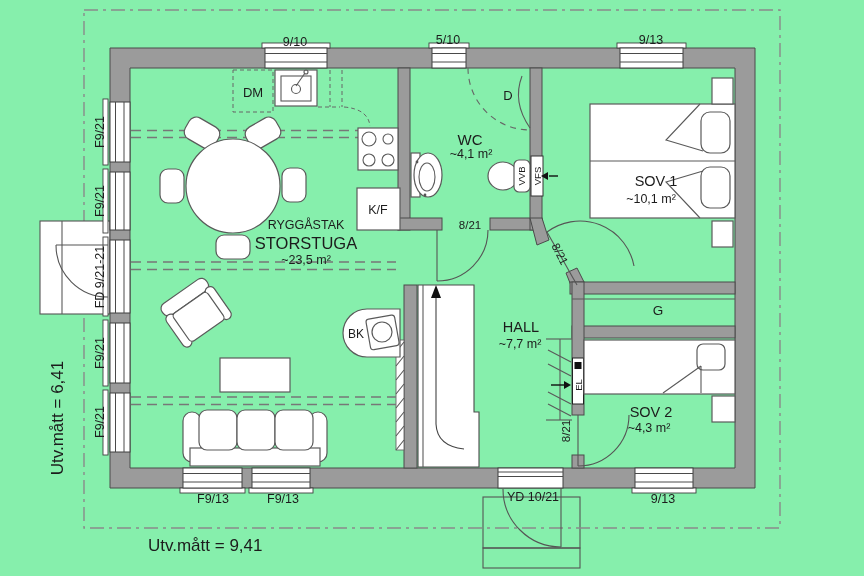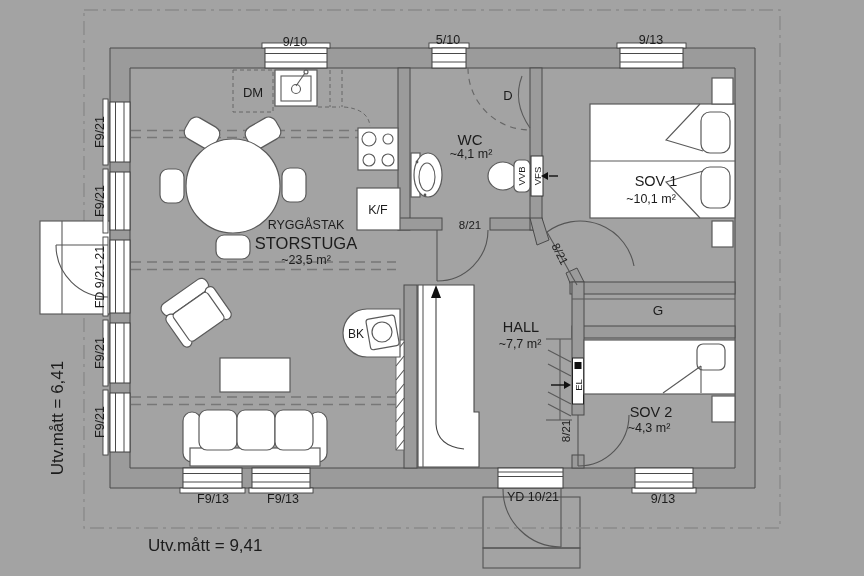--- a/index.html
+++ b/index.html
@@ -1,16 +1,16 @@
 <!DOCTYPE html>
 <html><head>
 <meta charset="utf-8">
 <style>
   html,body{margin:0;padding:0;background:#ffffff;}
-  .page{width:864px;height:576px;position:relative;background:#a3a3a3;overflow:hidden;}
+  .page{width:864px;height:576px;position:relative;background:#86efac;overflow:hidden;}
   svg{display:block;}
   text{font-family:"Liberation Sans","DejaVu Sans",sans-serif;fill:#1c1c1c;}
   .wall{fill:#9b9b9b;stroke:#4a4a4a;stroke-width:1;}
   .thin{stroke:#4a4a4a;stroke-width:1;fill:none;}
   .furn{stroke:#5a5a5a;stroke-width:1.2;fill:#ffffff;}
   .furnline{stroke:#5a5a5a;stroke-width:1.1;fill:none;}
   .open{fill:#ffffff;stroke:#3f3f3f;stroke-width:1;}
   .sill{fill:#ffffff;stroke:#3f3f3f;stroke-width:0.9;}
   .arc{stroke:#555;stroke-width:1.1;fill:none;}
   .dashedline{stroke:#777;stroke-width:1.3;fill:none;stroke-dasharray:10 6;}

